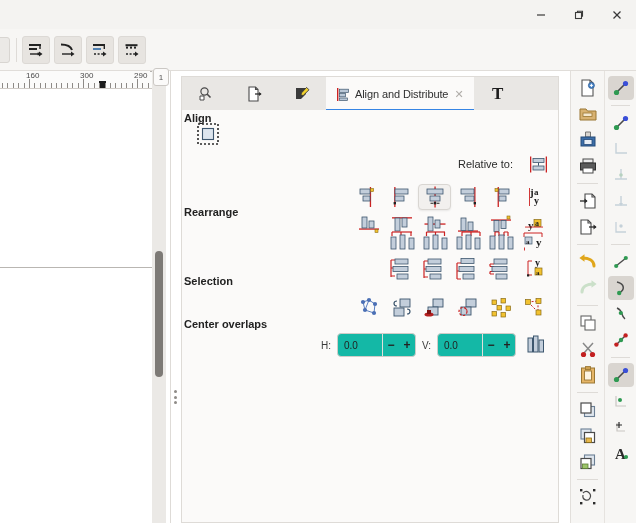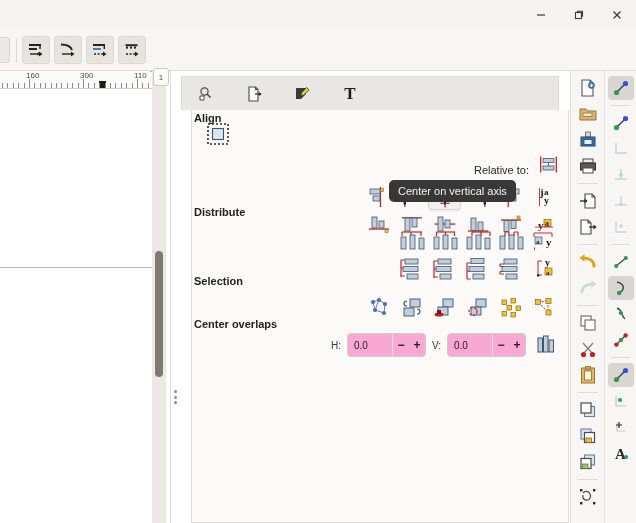--- a/index.html
+++ b/index.html
@@ -110,32 +110,32 @@
   .tab.icononly { width: 48px; padding: 0; }
   .tab.active { background: #fbfaf9; }
   .tab.active::after {
     content: ""; position: absolute; left: 0; right: 0; bottom: 0; height: 2px; background: #3584e4;
   }
   .tab .closex { color: #b0ada9; font-size: 11px; margin-left: 2px; }
   .tab .tlabel { letter-spacing: -0.1px; }
   .tab svg { display: block; }
 
   .panel {
-    position: absolute; left: 191px; top: 110px; width: 378px; height: 413px;
+    position: absolute; left: 181px; top: 110px; width: 378px; height: 413px;
     background: #fbfaf9; border: 1px solid #dedbd7; border-top: none;
     overflow: hidden;
   }
   .section-title {
     position: absolute; left: 2px; font-weight: bold; font-size: 11px; color: #222;
   }
 
   .align-box-icon { position: absolute; left: 15px; top: 13px; }
 
   .relrow {
-    position: absolute; right: 8px; top: 42px; display: flex; align-items: flex-end; gap: 7px;
+    position: absolute; right: 8px; top: 42px; display: flex; align-items: center; gap: 13px;
   }
   .rel-label { font-size: 11px; color: #2b2b2b; }
   .combo {
     height: 26px; min-width: 104px; padding: 0 8px;
     background: #efedea; border: 1px solid #dcd9d5; border-radius: 4px;
     display: flex; align-items: center; justify-content: space-between; gap: 8px;
     font-size: 11px; color: #232323;
   }
   .combo .caret { width: 0; height: 0; border-left: 4px solid transparent; border-right: 4px solid transparent; border-top: 5px solid #3a3a3a; }
   .grpbtn {
@@ -154,21 +154,21 @@
     position: absolute; left: 389px; top: 180px;
     background: #383838; color: #f2f2f2; font-size: 11px;
     padding: 5px 9px; border-radius: 5px; white-space: nowrap;
     z-index: 40;
   }
 
   .spinrow { position: absolute; right: 8px; top: 222px; display: flex; align-items: center; gap: 6px; }
   .spin-label { font-size: 10px; color: #3a3a3a; }
   .spin {
     display: flex; align-items: center; height: 24px;
-    background: #f9a8d4; border: 1px solid #cfccc8; border-radius: 4px; overflow: hidden;
+    background: #14b8a6; border: 1px solid #cfccc8; border-radius: 4px; overflow: hidden;
   }
   .spin .val { width: 44px; padding-left: 6px; font-size: 10px; color: #222; }
   .spin .sep { width: 1px; height: 24px; background: #e2dfdb; }
   .spin .pm { width: 16px; text-align: center; font-size: 12px; color: #222; font-weight: bold; }
 
   
   .cmdbar {
     position: absolute; left: 570px; top: 71px; width: 34px; height: 452px;
     background: #f7f6f4; border-left: 1px solid #e2dfdb;
     padding-top: 4px;
@@ -260,21 +260,21 @@
           <path d="M13 10.5 L16.5 13 L13 15.5 Z" fill="#222"></path>
         </svg>
       </div>
 
     </div>
   </div>
 
   <div class="ruler-h">
     <span class="lbl" style="left:26px">160</span>
     <span class="lbl" style="left:80px">300</span>
-    <span class="lbl" style="left:134px">110</span>
+    <span class="lbl" style="left:134px">290</span>
 
     <div class="ruler-cursor" style="left:99px"></div>
   <span class="tick" style="left: 2px; height: 5px;"></span>
       <span class="tick" style="left: 7.4px; height: 5px;"></span>
       <span class="tick" style="left: 12.8px; height: 5px;"></span>
       <span class="tick" style="left: 18.2px; height: 5px;"></span>
       <span class="tick" style="left: 23.6px; height: 5px;"></span>
       <span class="tick" style="left: 29px; height: 9px;"></span>
       <span class="tick" style="left: 34.4px; height: 5px;"></span>
       <span class="tick" style="left: 39.8px; height: 5px;"></span>
@@ -339,31 +339,41 @@
       </svg>
     </div>
 
     <div class="tab icononly">
       <svg width="18" height="18" viewBox="0 0 18 18">
         <path d="M3 14 L3 3 L13 3 L13 9 L8 14 Z" fill="#3a3a3a"></path>
         <path d="M13.6 2.4 L16 4.8 L10.5 10.2 L8 10.6 L8.4 8 Z" fill="#f2d22e" stroke="#3a3a3a" stroke-width="0.9"></path>
       </svg>
     </div>
 
+    <div class="tab active">
+      <svg width="15" height="15" viewBox="0 0 15 15">
+        <rect x="1" y="1" width="1.4" height="13" fill="#cc2222"></rect>
+        <rect x="3.4" y="2.2" width="9" height="3.2" fill="#b9c7d6" stroke="#3d566e" stroke-width="0.7"></rect>
+        <rect x="3.4" y="6.6" width="6" height="3.2" fill="#b9c7d6" stroke="#3d566e" stroke-width="0.7"></rect>
+        <rect x="3.4" y="11" width="8" height="2.4" fill="#b9c7d6" stroke="#3d566e" stroke-width="0.7"></rect>
+      </svg>
+      <span class="tlabel">Align and Distribute</span>
+      <span class="closex">✕</span>
+    </div>
 
     <div class="tab icononly">
       <span style="font-family:'Liberation Serif',serif;font-size:17px;font-weight:bold;color:#1d1d1d">T</span>
     </div>
 
   </div>
 
   <div class="panel">
 
     <div class="section-title" style="top:2px">Align</div>
-    <div class="section-title" style="top:96px">Distribute</div>
+    <div class="section-title" style="top:96px">Rearrange</div>
     <div class="section-title" style="top:165px">Selection</div>
     <div class="section-title" style="top:208px">Center overlaps</div>
 
     <div class="align-box-icon">
       <svg width="22" height="22" viewBox="0 0 22 22">
         <rect x="1" y="1" width="20" height="20" fill="none" stroke="#2b2b2b" stroke-width="1.6" stroke-dasharray="2 2"></rect>
         <rect x="5.5" y="5.5" width="11" height="11" fill="#dde5ee" stroke="#3d566e" stroke-width="1.1"></rect>
       </svg>
     </div>
 
@@ -652,21 +662,20 @@
         <svg width="20" height="22" viewBox="0 0 20 22">
           <rect x="2" y="4" width="4.5" height="14" fill="#c3cedb" stroke="#3d566e" stroke-width="1"></rect>
           <rect x="7.5" y="2" width="4.5" height="16" fill="#c3cedb" stroke="#3d566e" stroke-width="1"></rect>
           <rect x="13" y="6" width="4.5" height="12" fill="#c3cedb" stroke="#3d566e" stroke-width="1"></rect>
         </svg>
       </div>
     </div>
 
   </div>
 
-  <div class="tooltip">Center on vertical axis</div>
 
   <div class="cmdbar">
     <div class="cmd-item">
       <svg width="20" height="20" viewBox="0 0 20 20">
         <path d="M4 2 H12 L15 5 V18 H4 Z" fill="#fff" stroke="#555" stroke-width="1.1"></path>
         <path d="M12 2 V5 H15" fill="none" stroke="#555" stroke-width="1.1"></path>
         <circle cx="13.4" cy="7.4" r="3" fill="#4a86c8" stroke="#2d5c94" stroke-width="0.8"></circle>
         <path d="M13.4 5.8 V9 M11.9 7.4 H14.9" stroke="#fff" stroke-width="1"></path>
       </svg>
     </div>

